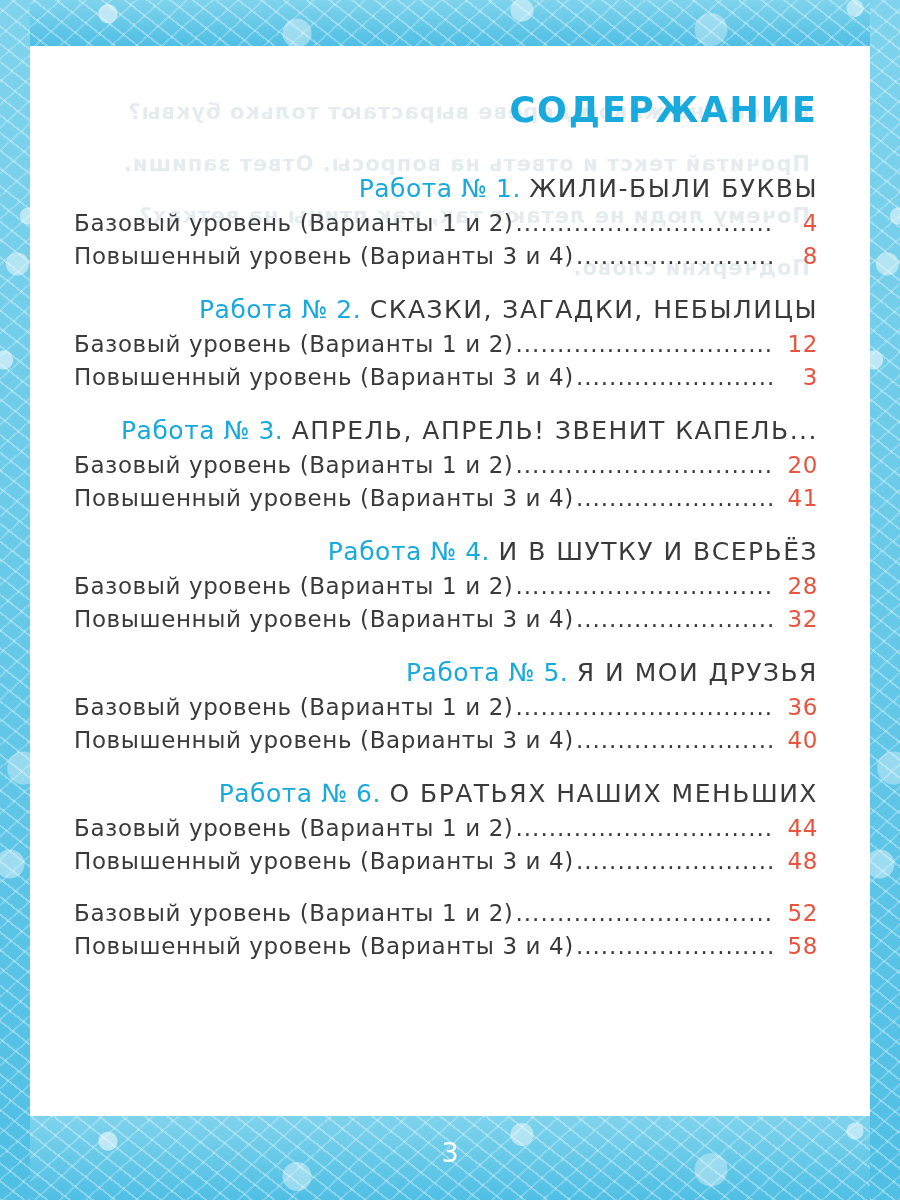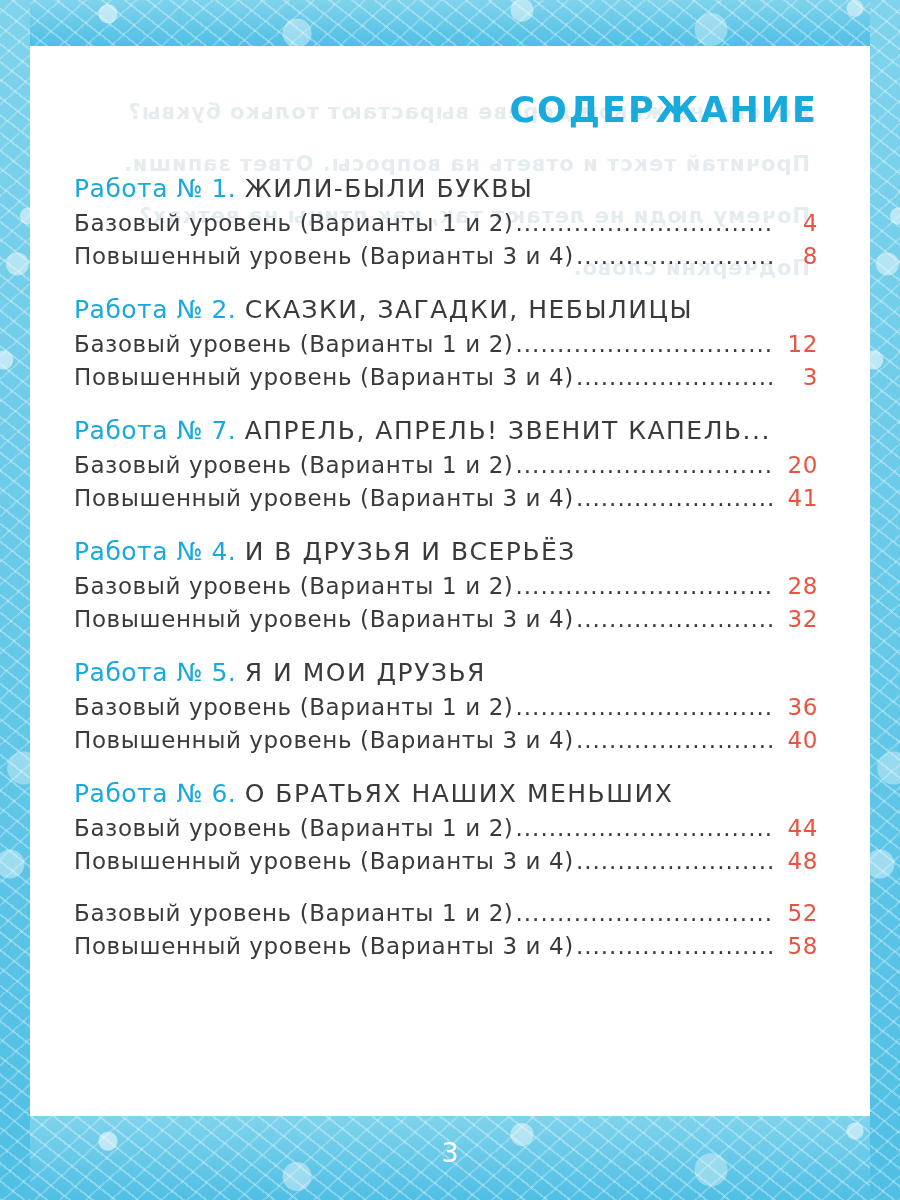--- a/index.html
+++ b/index.html
@@ -83,20 +83,21 @@
 
   .work {
     margin-bottom: 26px;
   }
 
   .work-head {
     font-size: 25px;
     letter-spacing: .5px;
     margin-bottom: 6px;
     white-space: nowrap;
+    text-align: right;
   }
   .work-label {
     color: #18a9dd;
     font-weight: 400;
   }
   .work-name {
     color: #3a3a3a;
     font-weight: 400;
     letter-spacing: 1.5px;
   }
@@ -186,39 +187,39 @@
       </div>
       <div class="level-row">
         <span class="level-name">Повышенный  уровень  (Варианты  3  и  4)</span>
         <span class="dots">......................................................................................</span>
         <span class="page-num">3</span>
       </div>
     </div>
 
     <div class="work">
       <div class="work-head">
-        <span class="work-label">Работа  № 7.</span>
+        <span class="work-label">Работа  № 3.</span>
         <span class="work-name">АПРЕЛЬ, АПРЕЛЬ! ЗВЕНИТ КАПЕЛЬ...</span>
       </div>
       <div class="level-row">
         <span class="level-name">Базовый уровень  (Варианты  1  и  2)</span>
         <span class="dots">......................................................................................</span>
         <span class="page-num">20</span>
       </div>
       <div class="level-row">
         <span class="level-name">Повышенный  уровень  (Варианты  3  и  4)</span>
         <span class="dots">......................................................................................</span>
         <span class="page-num">41</span>
       </div>
     </div>
 
     <div class="work">
       <div class="work-head">
         <span class="work-label">Работа  № 4.</span>
-        <span class="work-name">И В ДРУЗЬЯ И ВСЕРЬЁЗ</span>
+        <span class="work-name">И В ШУТКУ И ВСЕРЬЁЗ</span>
       </div>
       <div class="level-row">
         <span class="level-name">Базовый уровень  (Варианты  1  и  2)</span>
         <span class="dots">......................................................................................</span>
         <span class="page-num">28</span>
       </div>
       <div class="level-row">
         <span class="level-name">Повышенный  уровень  (Варианты  3  и  4)</span>
         <span class="dots">......................................................................................</span>
         <span class="page-num">32</span>

